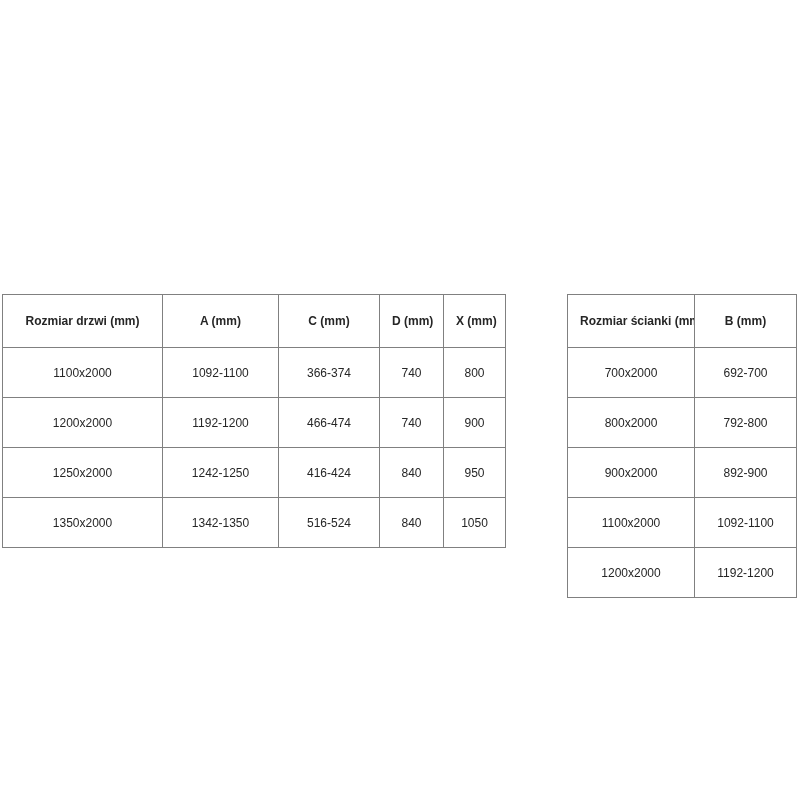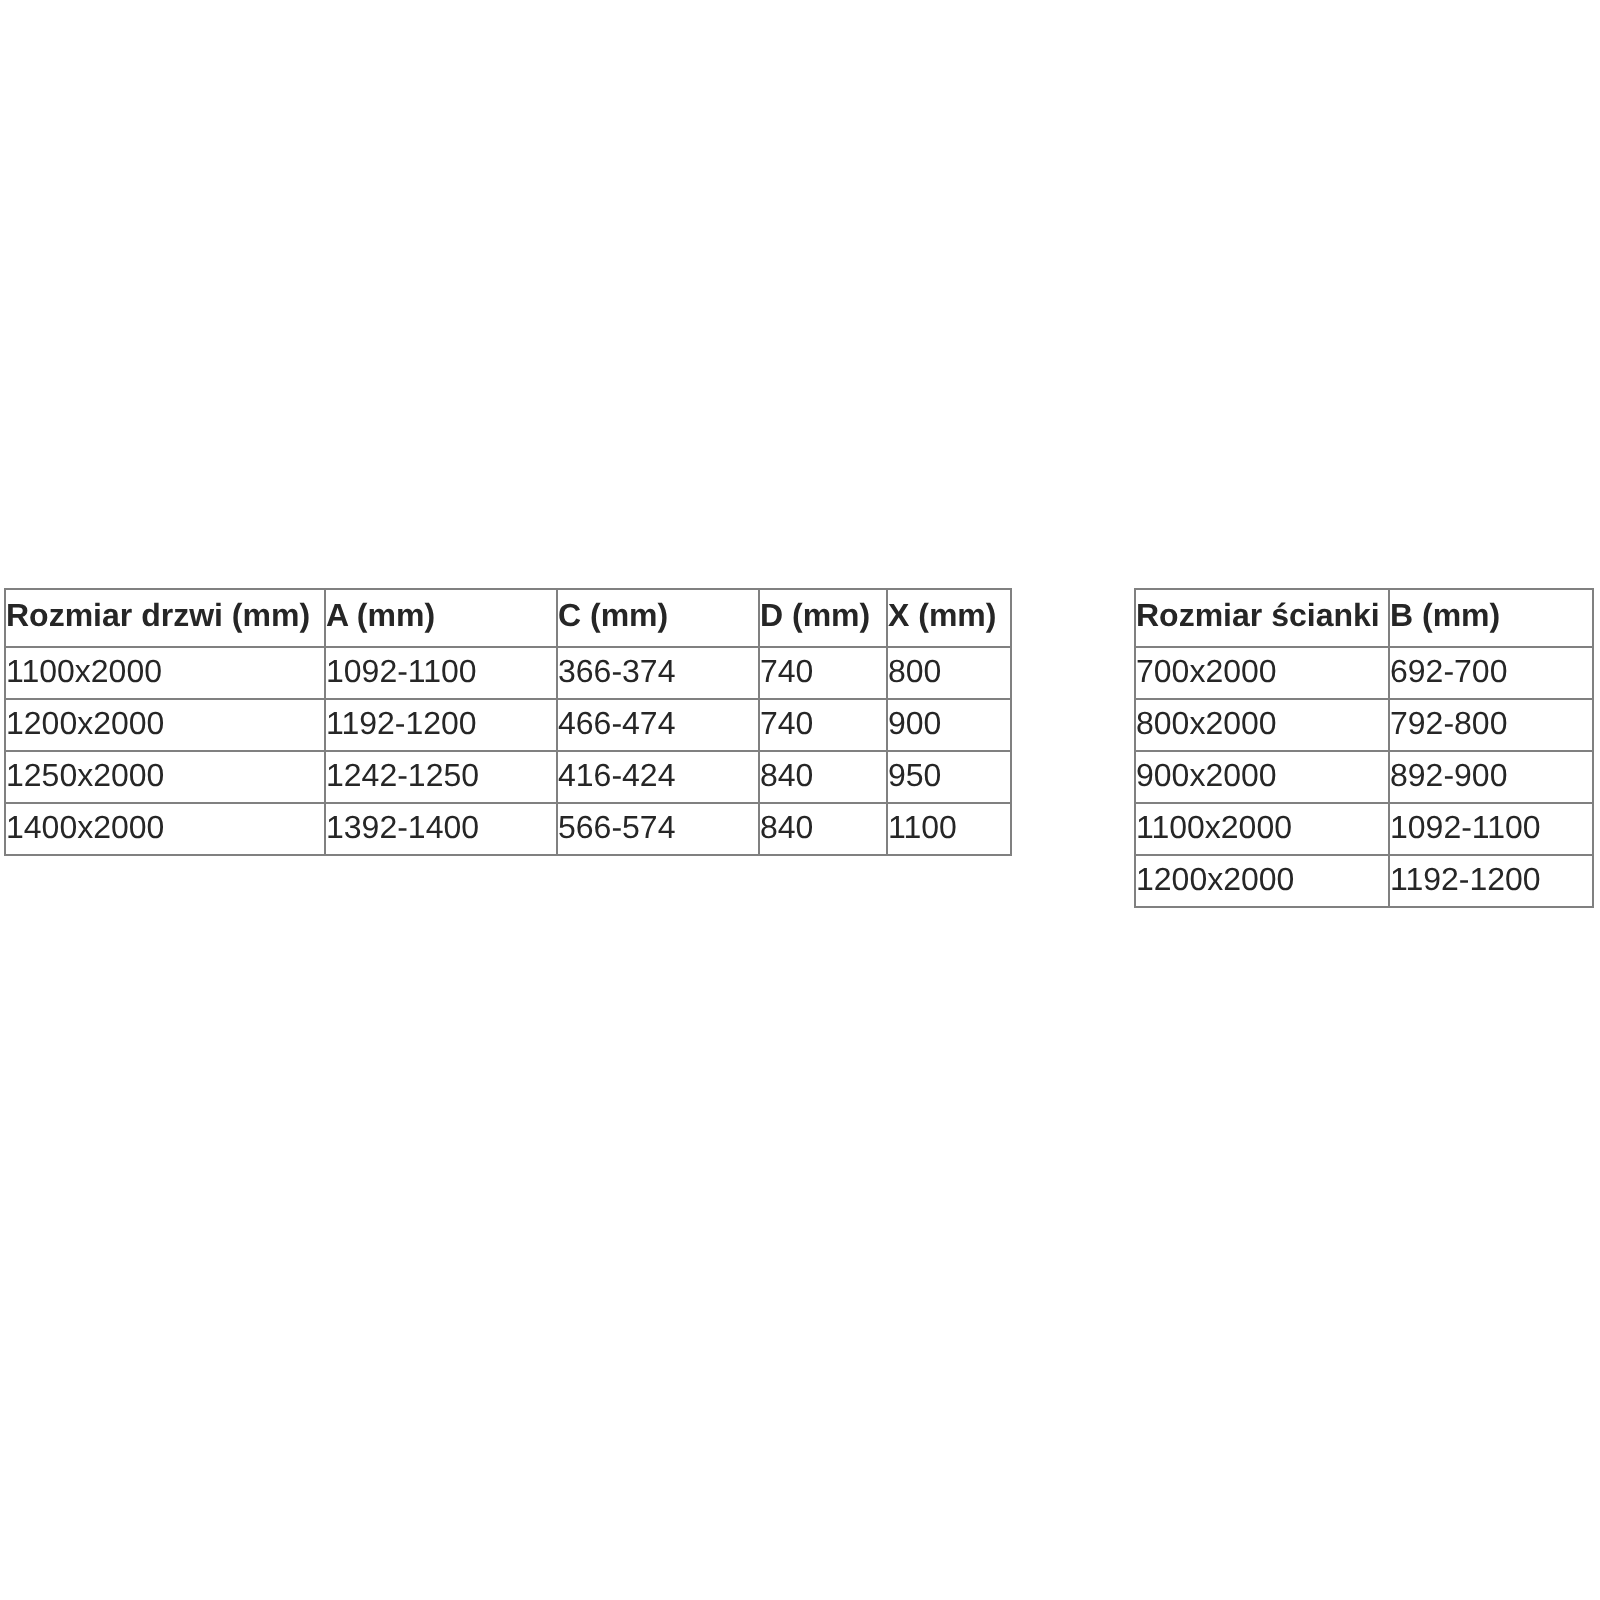--- a/index.html
+++ b/index.html
@@ -13,25 +13,25 @@
   }
   table.spec-table {
     position: absolute;
     border-collapse: collapse;
     table-layout: fixed;
     background: #ffffff;
   }
   table.spec-table th,
   table.spec-table td {
     border: 1px solid #808080;
-    text-align: left;
+    text-align: center;
     vertical-align: middle;
-    font-size: 16px;
+    font-size: 12px;
     color: #262626;
-    padding: 0;
+    padding: 12px;
     white-space: nowrap;
     overflow: hidden;
   }
   table.spec-table th {
     font-weight: bold;
     height: 28px;
   }
   table.spec-table td {
     font-weight: normal;
     height: 25px;
@@ -75,25 +75,25 @@
         <td>900</td>
       </tr>
       <tr>
         <td>1250x2000</td>
         <td>1242-1250</td>
         <td>416-424</td>
         <td>840</td>
         <td>950</td>
       </tr>
       <tr>
-        <td>1400x2000</td>
-        <td>1392-1400</td>
-        <td>566-574</td>
+        <td>1350x2000</td>
+        <td>1342-1350</td>
+        <td>516-524</td>
         <td>840</td>
-        <td>1100</td>
+        <td>1050</td>
       </tr>
     </tbody>
 </table>
 
 <table id="wall-table" class="spec-table">
   <colgroup>
     <col style="width:127px">
     <col style="width:102px">
   </colgroup>
   <thead>

